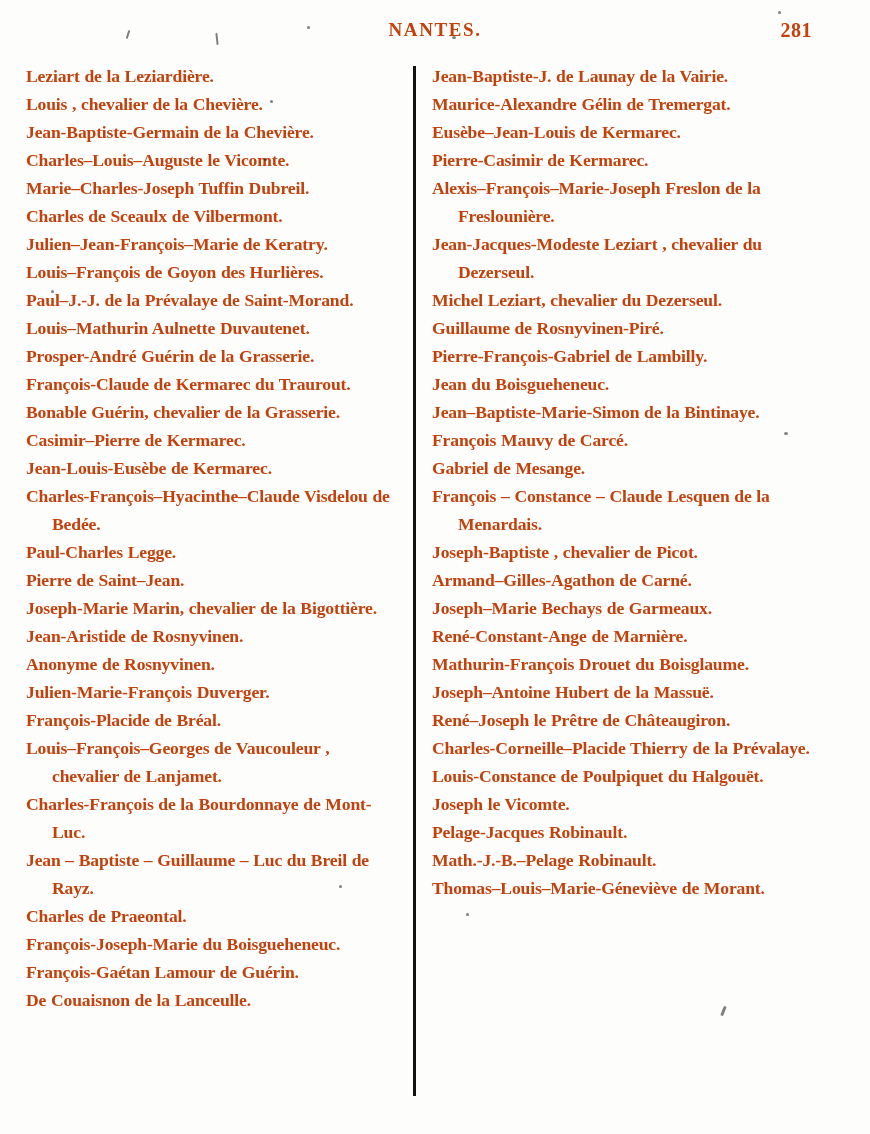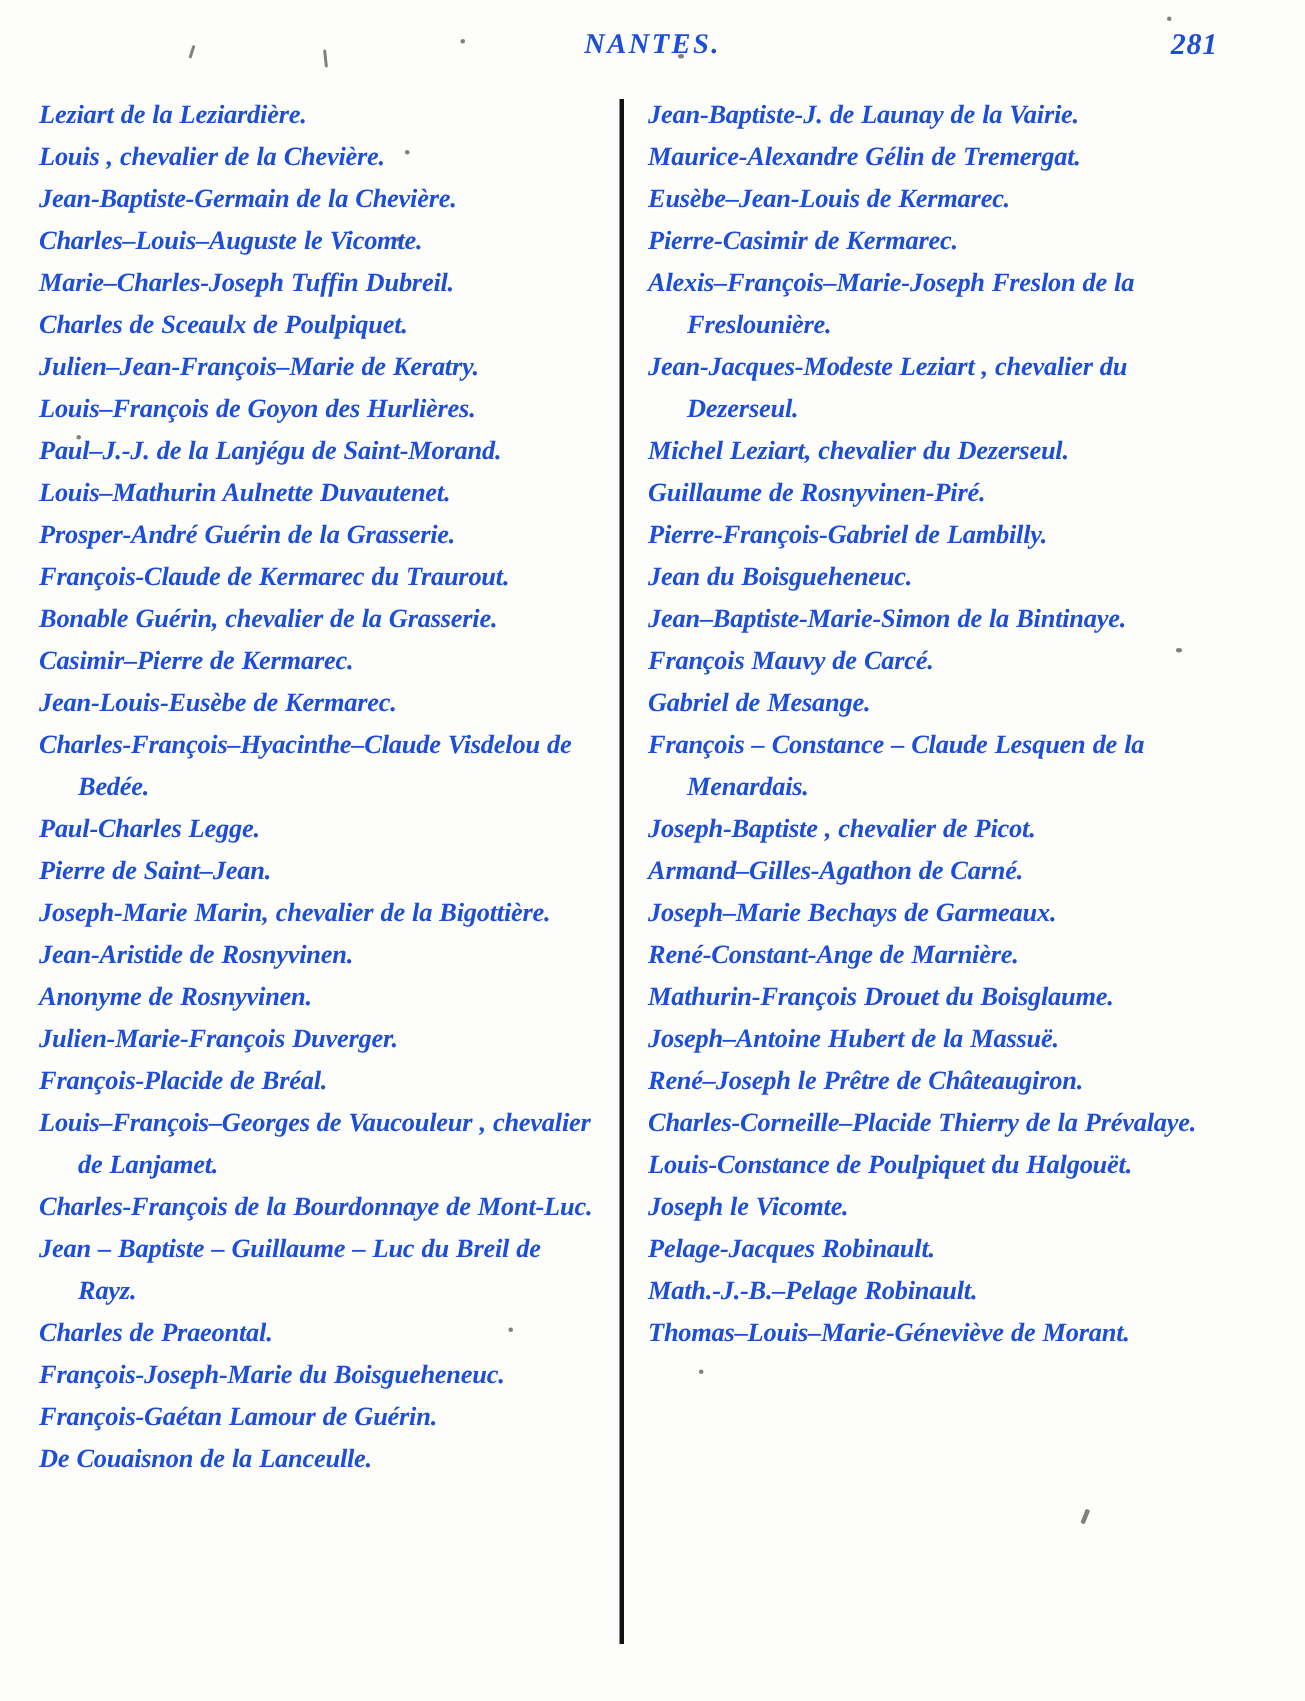--- a/index.html
+++ b/index.html
@@ -7,23 +7,22 @@
     padding: 0;
     background: #ffffff;
   }
 
   .page {
     position: relative;
     width: 870px;
     height: 1134px;
     background: #fdfdfb;
     font-family: "Liberation Serif", "DejaVu Serif", serif;
-    color: #1d4ed8;
+    color: #c2410c;
     overflow: hidden;
-    font-style: italic;
   }
 
   
   .running-head {
     position: absolute;
     top: 17px;
     left: 0;
     width: 870px;
     height: 26px;
   }
@@ -115,24 +114,24 @@
   <div class="columns">
 
     <div class="rule"></div>
 
     <div class="col col-left" id="col-left">
         <p class="entry no-justify">Leziart de la Leziardière.</p>
         <p class="entry no-justify">Louis , chevalier de la Chevière.</p>
         <p class="entry no-justify">Jean-Baptiste-Germain de la Chevière.</p>
         <p class="entry no-justify">Charles–Louis–Auguste le Vicomte.</p>
         <p class="entry no-justify">Marie–Charles-Joseph Tuffin Dubreil.</p>
-        <p class="entry no-justify">Charles de Sceaulx de Poulpiquet.</p>
+        <p class="entry no-justify">Charles de Sceaulx de Vilbermont.</p>
         <p class="entry no-justify">Julien–Jean-François–Marie de Keratry.</p>
         <p class="entry no-justify">Louis–François de Goyon des Hurlières.</p>
-        <p class="entry no-justify">Paul–J.-J. de la Lanjégu de Saint-Morand.</p>
+        <p class="entry no-justify">Paul–J.-J. de la Prévalaye de Saint-Morand.</p>
         <p class="entry no-justify">Louis–Mathurin Aulnette Duvautenet.</p>
         <p class="entry no-justify">Prosper-André Guérin de la Grasserie.</p>
         <p class="entry no-justify">François-Claude de Kermarec du Traurout.</p>
         <p class="entry no-justify">Bonable Guérin, chevalier de la Grasserie.</p>
         <p class="entry no-justify">Casimir–Pierre de Kermarec.</p>
         <p class="entry no-justify">Jean-Louis-Eusèbe de Kermarec.</p>
         <p class="entry no-justify">Charles-François–Hyacinthe–Claude Visdelou de Bedée.</p>
         <p class="entry no-justify">Paul-Charles Legge.</p>
         <p class="entry no-justify">Pierre de Saint–Jean.</p>
         <p class="entry no-justify">Joseph-Marie Marin, chevalier de la Bigottière.</p>

